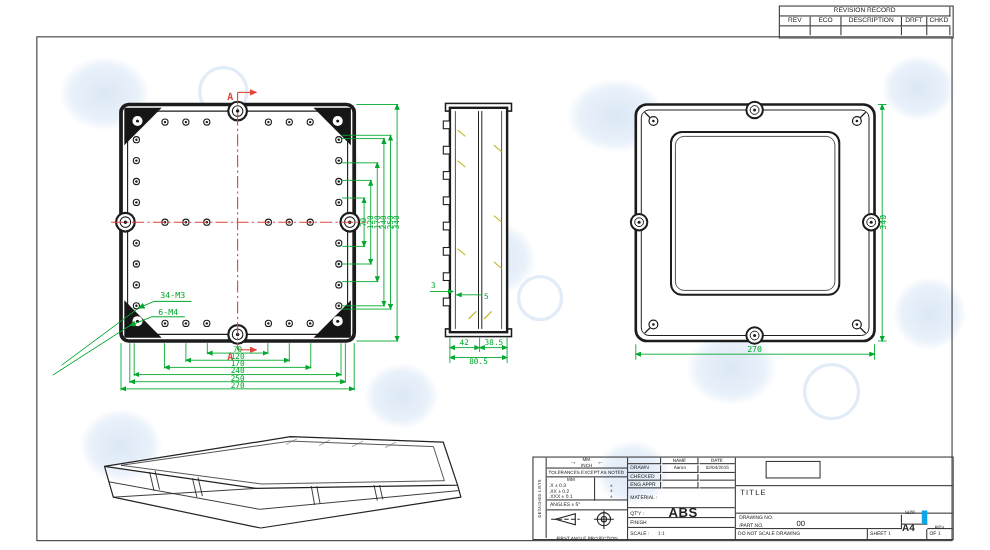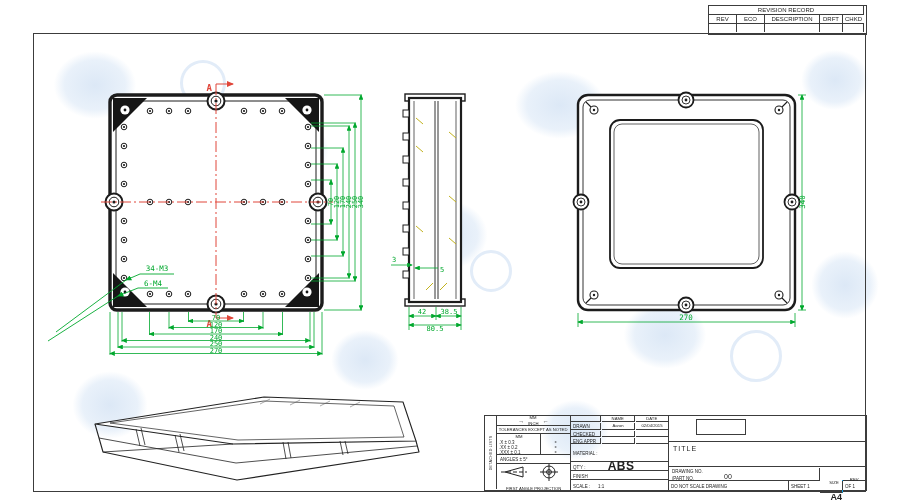--- a/index.html
+++ b/index.html
@@ -499,21 +499,21 @@
     <div class="abs" style="left:184px;top:0;width:197px;height:74px;">
       <div class="abs" style="left:27px;top:3px;width:50px;height:16px;border:1px solid #3c3c3c;"></div>
       <div class="abs" style="left:0;top:25px;width:197px;height:26px;border-top:1px solid #3c3c3c;border-bottom:1px solid #3c3c3c;">
         <span style="position:absolute;left:4px;top:3px;font-size:7px;letter-spacing:1px;">TITLE</span>
       </div>
       <div class="abs" style="left:0;top:52px;width:151px;height:13px;border-right:1px solid #3c3c3c;border-bottom:1px solid #3c3c3c;box-sizing:border-box;">
         <span class="tiny" style="position:absolute;left:3px;top:0px;">DRAWING NO.</span>
         <span class="tiny" style="position:absolute;left:3px;top:7px;">/PART NO.</span>
         <span style="position:absolute;left:55px;top:5px;font-size:7px;">00</span>
       </div>
-      <div class="abs" style="left:151px;top:64px;width:23px;height:13px;border-right:1px solid #0ea5e9;border-bottom:1px solid #3c3c3c;box-sizing:border-box;text-align:right;">
+      <div class="abs" style="left:151px;top:48px;width:23px;height:13px;border-right:5px solid #0ea5e9;border-bottom:1px solid #3c3c3c;box-sizing:border-box;text-align:left;">
         <span class="tiny2" style="display:block;">SIZE</span>
         <span style="font-size:9px;font-weight:bold;line-height:0.8;">A4</span>
       </div>
       <div class="abs" style="left:174px;top:52px;width:23px;height:13px;border-bottom:1px solid #3c3c3c;box-sizing:border-box;text-align:center;">
         <span class="tiny2">REV</span>
       </div>
       <div class="abs cl" style="left:0;top:65px;width:120px;height:9px;border-right:1px solid #3c3c3c;box-sizing:border-box;">
         <span class="tiny">DO NOT SCALE DRAWING</span>
       </div>
       <div class="abs cl" style="left:120px;top:65px;width:54px;height:9px;border-right:1px solid #3c3c3c;box-sizing:border-box;">

